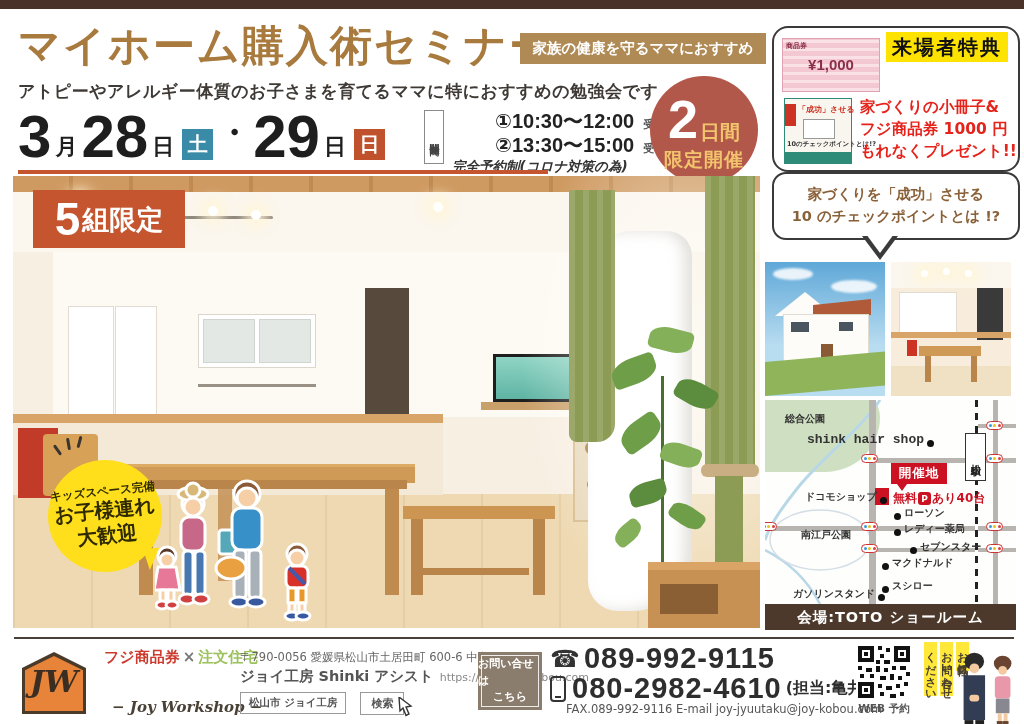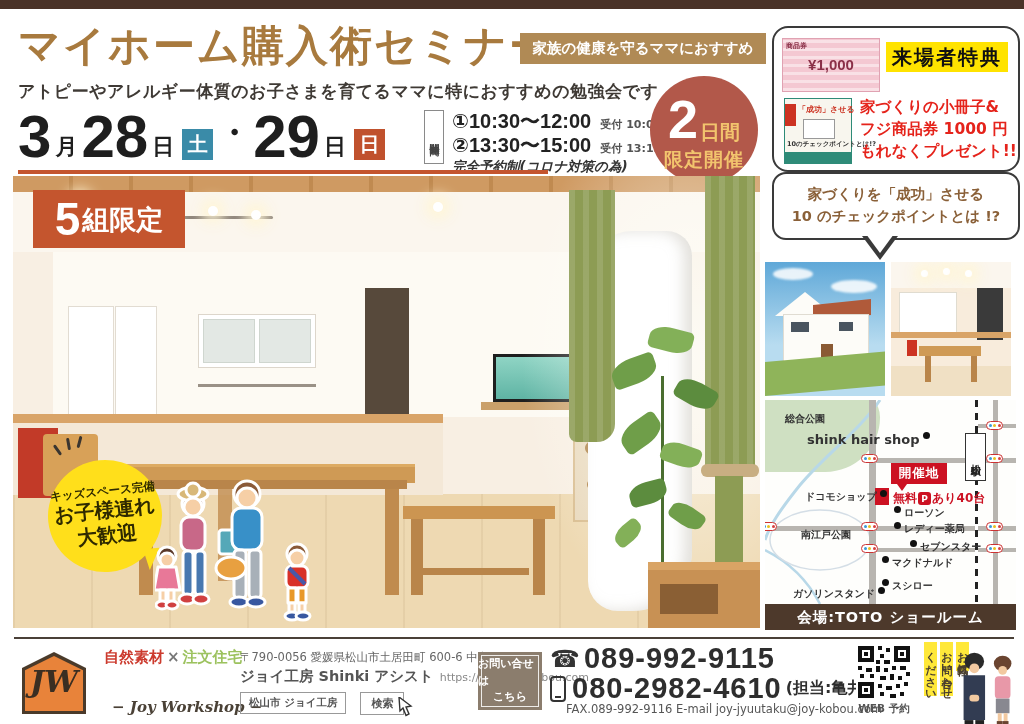--- a/index.html
+++ b/index.html
@@ -22,21 +22,21 @@
   .d-small{font-size:22px;font-weight:700;color:#1e1e1e;margin:0 4px 6px 4px;}
   .dow{width:31px;height:31px;margin:0 2px 8px 4px;color:#fff;font-size:20px;font-weight:700;
     display:flex;align-items:center;justify-content:center;}
   .dow-sat{background:#3a8ba8;}
   .dow-sun{background:#c0512d;}
   .d-dot{font-size:34px;font-weight:700;color:#1e1e1e;margin:0 2px 12px 2px;}
   .time-head{left:424px;top:110px;width:18px;height:52px;border:1.5px solid #8a8a8a;color:#444;
     font-size:10px;font-weight:700;writing-mode:vertical-rl;display:flex;align-items:center;justify-content:center;letter-spacing:1px;}
   .time-line1{left:452px;top:108px;}
   .time-line2{left:452px;top:132px;}
-  .time-main{font-size:20px;font-weight:700;color:#222;}
+  .time-main{font-size:20px;font-weight:700;color:#222;margin-left:43px;}
   .time-note{font-size:11px;font-weight:700;color:#555;margin-left:4px;}
   .time-line3{left:452px;top:158px;font-size:13.5px;font-weight:700;color:#333;font-style:italic;}
   .days-circle{left:650px;top:76px;width:108px;height:108px;border-radius:50%;background:#b2584a;
     display:flex;flex-direction:column;align-items:center;justify-content:center;line-height:1;}
   .dc-row{display:flex;align-items:flex-end;}
   .dc-num{font-size:54px;font-weight:800;color:#fff;}
   .dc-unit{font-size:20px;font-weight:700;color:#f2c46d;margin:0 0 4px 2px;}
   .dc-text{font-size:19px;font-weight:700;color:#f2c46d;margin-top:4px;letter-spacing:1px;}
   .date-rule{left:18px;top:170px;width:530px;height:4px;background:#c4552e;}
 
@@ -106,21 +106,21 @@
   .kb2{font-size:20px;font-weight:800;}
   .accent-marks{left:56px;top:436px;width:30px;height:22px;}
   .accent-marks i{position:absolute;width:3px;height:12px;background:#3a3530;border-radius:2px;}
 
   
   .benefit-panel{left:772px;top:26px;width:244px;height:142px;background:#fff;border:2.5px solid #3a3a3a;border-radius:16px;}
   .voucher{left:8px;top:10px;width:96px;height:52px;background:#f4c8d2;border:1px solid #e0a2b2;
     background-image:repeating-linear-gradient(0deg,rgba(255,255,255,.45) 0 3px,transparent 3px 8px);}
   .voucher-label{position:absolute;left:3px;top:2px;font-size:7px;font-weight:700;color:#8a3048;}
   .voucher-amount{position:absolute;left:0;right:0;top:17px;text-align:center;font-size:15px;font-weight:700;color:#8a3048;}
-  .benefit-title-wrap{left:112px;top:16px;}
+  .benefit-title-wrap{left:112px;top:6px;}
   .benefit-title{background:#ffe300;color:#111;font-size:20px;font-weight:800;padding:3px 6px;letter-spacing:2px;white-space:nowrap;}
   .booklet{left:10px;top:70px;width:66px;height:64px;background:#f8f6ee;border:1.5px solid #2e8b78;}
   .booklet-tag{position:absolute;left:0;top:5px;width:11px;height:22px;background:#cc3322;}
   .booklet-t1{position:absolute;left:13px;top:5px;font-size:8px;font-weight:800;color:#cc3322;white-space:nowrap;}
   .booklet-house{position:absolute;left:18px;top:20px;width:30px;height:18px;border:1.5px solid #999;background:#fff;}
   .booklet-t2{position:absolute;left:2px;top:41px;font-size:6.5px;font-weight:700;color:#333;white-space:nowrap;}
   .booklet-band{position:absolute;left:0;bottom:0;width:100%;height:11px;background:#2e8b78;}
   .benefit-desc{left:86px;top:68px;line-height:22px;font-weight:800;color:#e5231b;font-size:15.5px;white-space:nowrap;}
 
   
@@ -151,21 +151,21 @@
 
   
   .map{left:765px;top:400px;width:251px;height:204px;background:#fefefc;overflow:hidden;}
   .park{background:#cfe0c2;}
   .park-top{left:-20px;top:-10px;width:135px;height:82px;border-radius:0 30px 60px 20px;}
   .road{background:#b8b5b0;}
   .rail{left:210px;top:0;width:3px;height:204px;
     background:repeating-linear-gradient(180deg,#222 0 7px,#fff 7px 13px);}
   .station-box{left:200px;top:33px;width:19px;height:46px;background:#fff;border:1.5px solid #333;
     writing-mode:vertical-rl;font-size:10px;font-weight:700;color:#222;display:flex;align-items:center;justify-content:center;letter-spacing:1px;}
-  .map-label{position:absolute;font-size:10px;color:#333;font-weight:600;white-space:nowrap;display:flex;align-items:flex-start;}
+  .map-label{position:absolute;font-size:10px;color:#333;font-weight:600;white-space:nowrap;display:flex;align-items:flex-end;font-family:Liberation Mono, monospace;}
   .dot{display:inline-block;width:7px;height:7px;border-radius:50%;background:#111;margin:0 3px;flex:none;}
   .tl{position:absolute;width:17px;height:9px;background:#fff;border:1px solid #c33;border-radius:5px;
     display:flex;align-items:center;justify-content:space-evenly;box-sizing:border-box;}
   .tl i{width:3px;height:3px;border-radius:50%;display:block;}
   .tl .b{background:#3a9ad8;}.tl .y{background:#e8c020;}.tl .r{background:#d84040;}
   .venue-box{left:126px;top:63px;width:56px;height:21px;background:#cc1122;color:#fff;font-size:12.5px;font-weight:800;
     display:flex;align-items:center;justify-content:center;letter-spacing:1px;}
   .venue-box::after{content:"";position:absolute;left:6px;top:100%;border-left:5px solid transparent;border-right:5px solid transparent;border-top:7px solid #cc1122;}
   .venue-marker{left:110px;top:88px;width:14px;height:17px;background:#cc1122;}
   .parking{left:128px;top:90px;font-size:12px;font-weight:800;color:#cc1122;display:flex;align-items:center;white-space:nowrap;}
@@ -528,21 +528,21 @@
         <span class="dot"></span>
       </div>
   </div>
   <div class="abs venue-bar">会場:TOTO ショールーム</div>
 
   <div class="abs footer-rule"></div>
   <div class="abs logo-house-o"></div>
   <div class="abs logo-house-i"></div>
   <div class="abs logo-jw">JW</div>
   <div class="abs tagline">
-    <span class="tag-red">自然素材</span><span class="tag-x">×</span><span class="tag-green">注文住宅</span>
+    <span class="tag-red">フジ商品券</span><span class="tag-x">×</span><span class="tag-green">注文住宅</span>
   </div>
   <div class="abs company-en">− Joy Workshop −</div>
   <div class="abs addr1">〒790-0056 愛媛県松山市土居田町 600-6 中島ハイツ 1F</div>
   <div class="abs addr2">
     <span class="co">ジョイ工房 Shinki アシスト</span>
     <span class="url">https://www.joy-kobou.com</span>
   </div>
   <div class="abs contact-box">
     <span>お問い合せは</span>
     <span>こちら</span>

